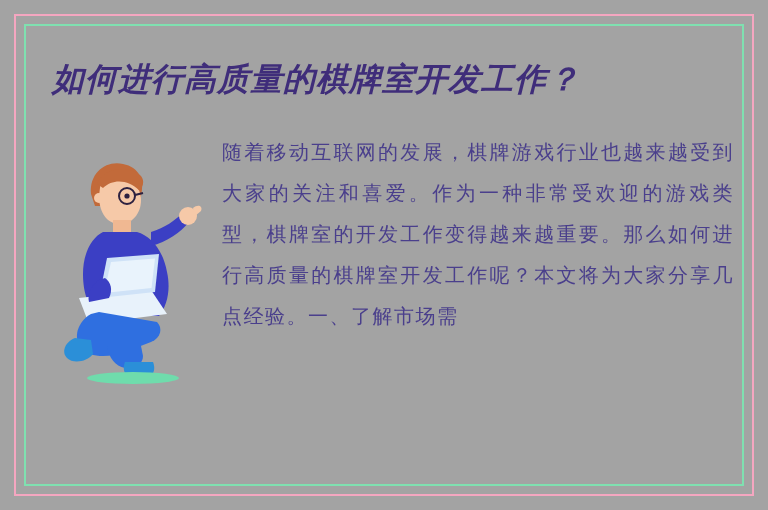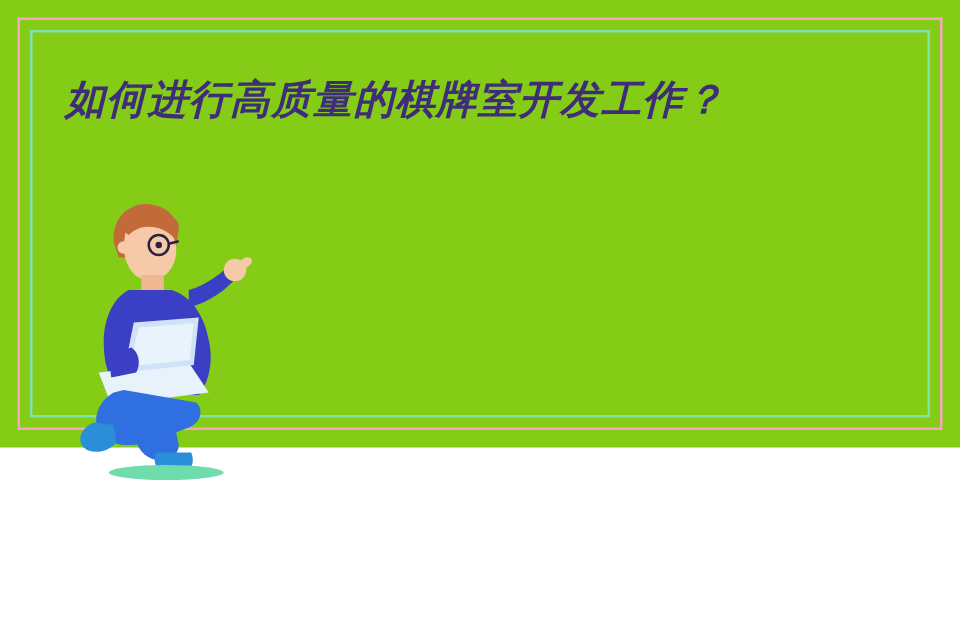--- a/index.html
+++ b/index.html
@@ -8,22 +8,22 @@
   }
   body {
     width: 768px;
     height: 510px;
     overflow: hidden;
     font-family: "Liberation Sans", sans-serif;
   }
   .card {
     position: relative;
     width: 768px;
-    height: 358px;
-    background: #84cc16;
+    height: 510px;
+    background: #a3a3a3;
     box-sizing: border-box;
   }
   .frame-outer {
     position: absolute;
     left: 14px;
     top: 14px;
     right: 14px;
     bottom: 14px;
     border: 2px solid #f4a6c0;
     box-sizing: border-box;
@@ -115,14 +115,15 @@
       <path d="M36 164 C22 172, 18 188, 26 198 C34 208, 54 208, 70 202 L96 192 C106 188, 108 178, 102 172 L44 162 Z" fill="#2f6fe0"></path>
       <path d="M52 196 C54 208, 60 216, 70 218 C80 220, 88 214, 88 206 L86 196 Z" fill="#2f6fe0"></path>
 
       <path d="M20 188 C10 192, 6 202, 12 208 C18 214, 32 212, 38 204 L36 190 Z" fill="#2b8fd8"></path>
       <path d="M70 212 C66 222, 72 230, 84 230 C96 230, 102 222, 98 212 Z" fill="#2b8fd8"></path>
 
       <ellipse cx="78" cy="228" rx="46" ry="6" fill="#6fdcac"></ellipse>
     </svg>
   </div>
 
+  <div class="body-text">随着移动互联网的发展，棋牌游戏行业也越来越受到大家的关注和喜爱。作为一种非常受欢迎的游戏类型，棋牌室的开发工作变得越来越重要。那么如何进行高质量的棋牌室开发工作呢？本文将为大家分享几点经验。一、了解市场需</div>
 
 </div>
 
 </body></html>

